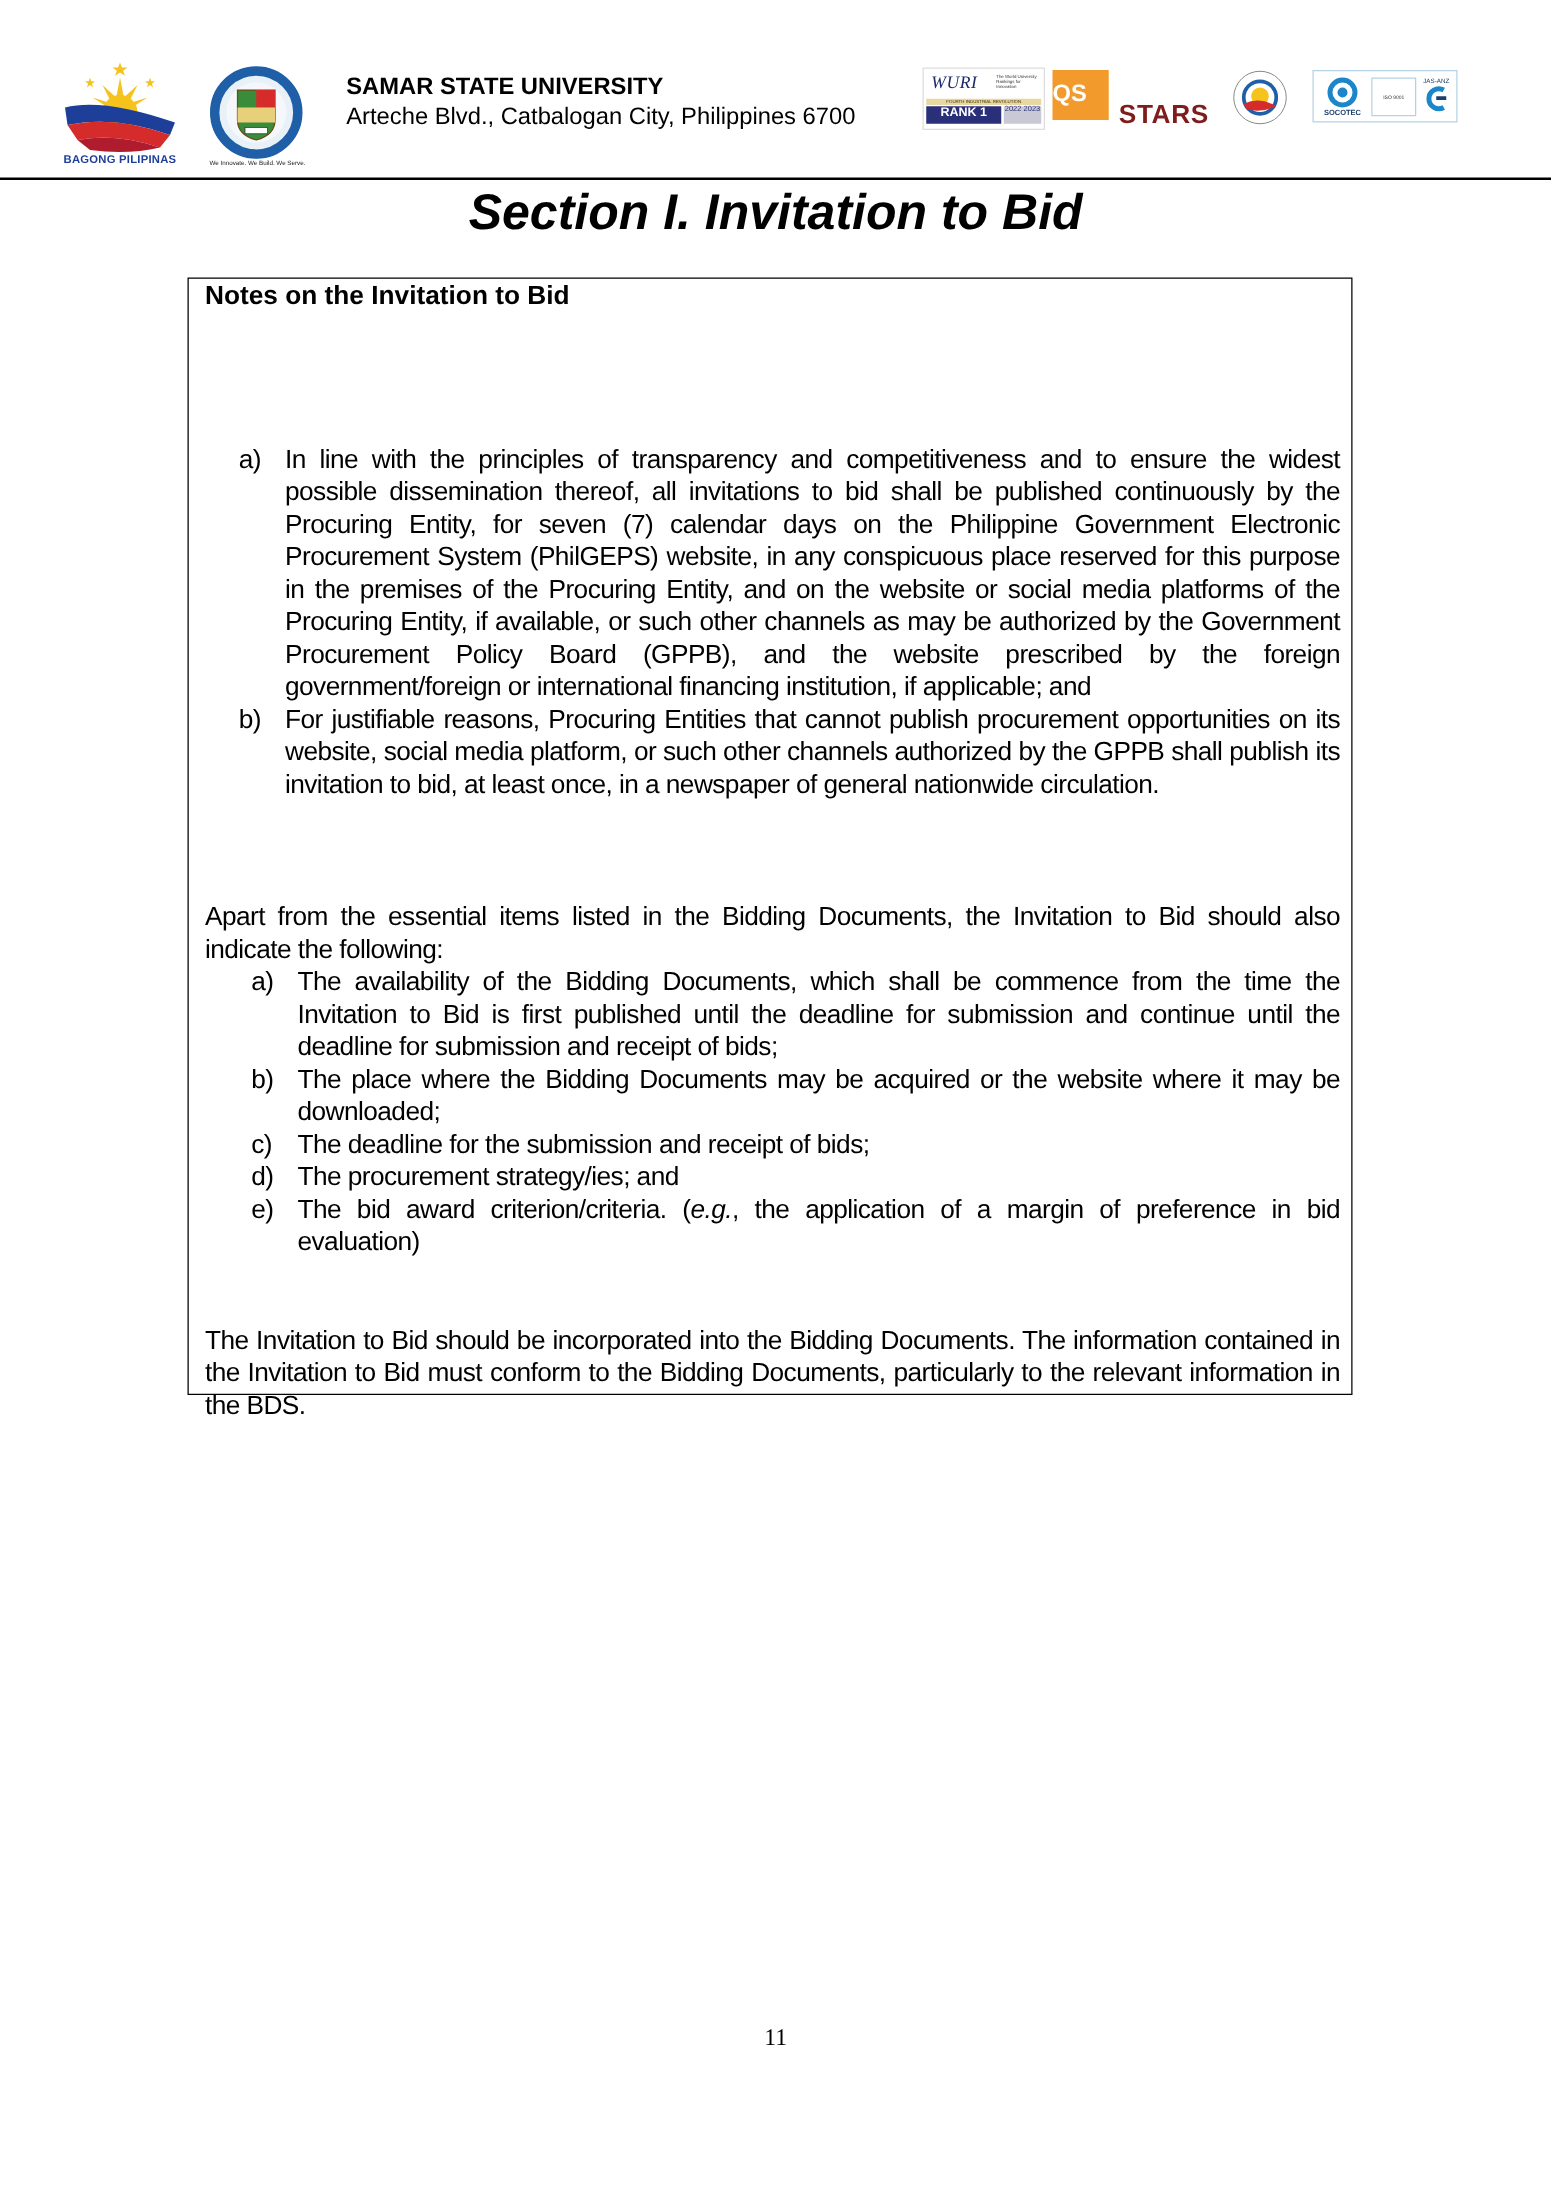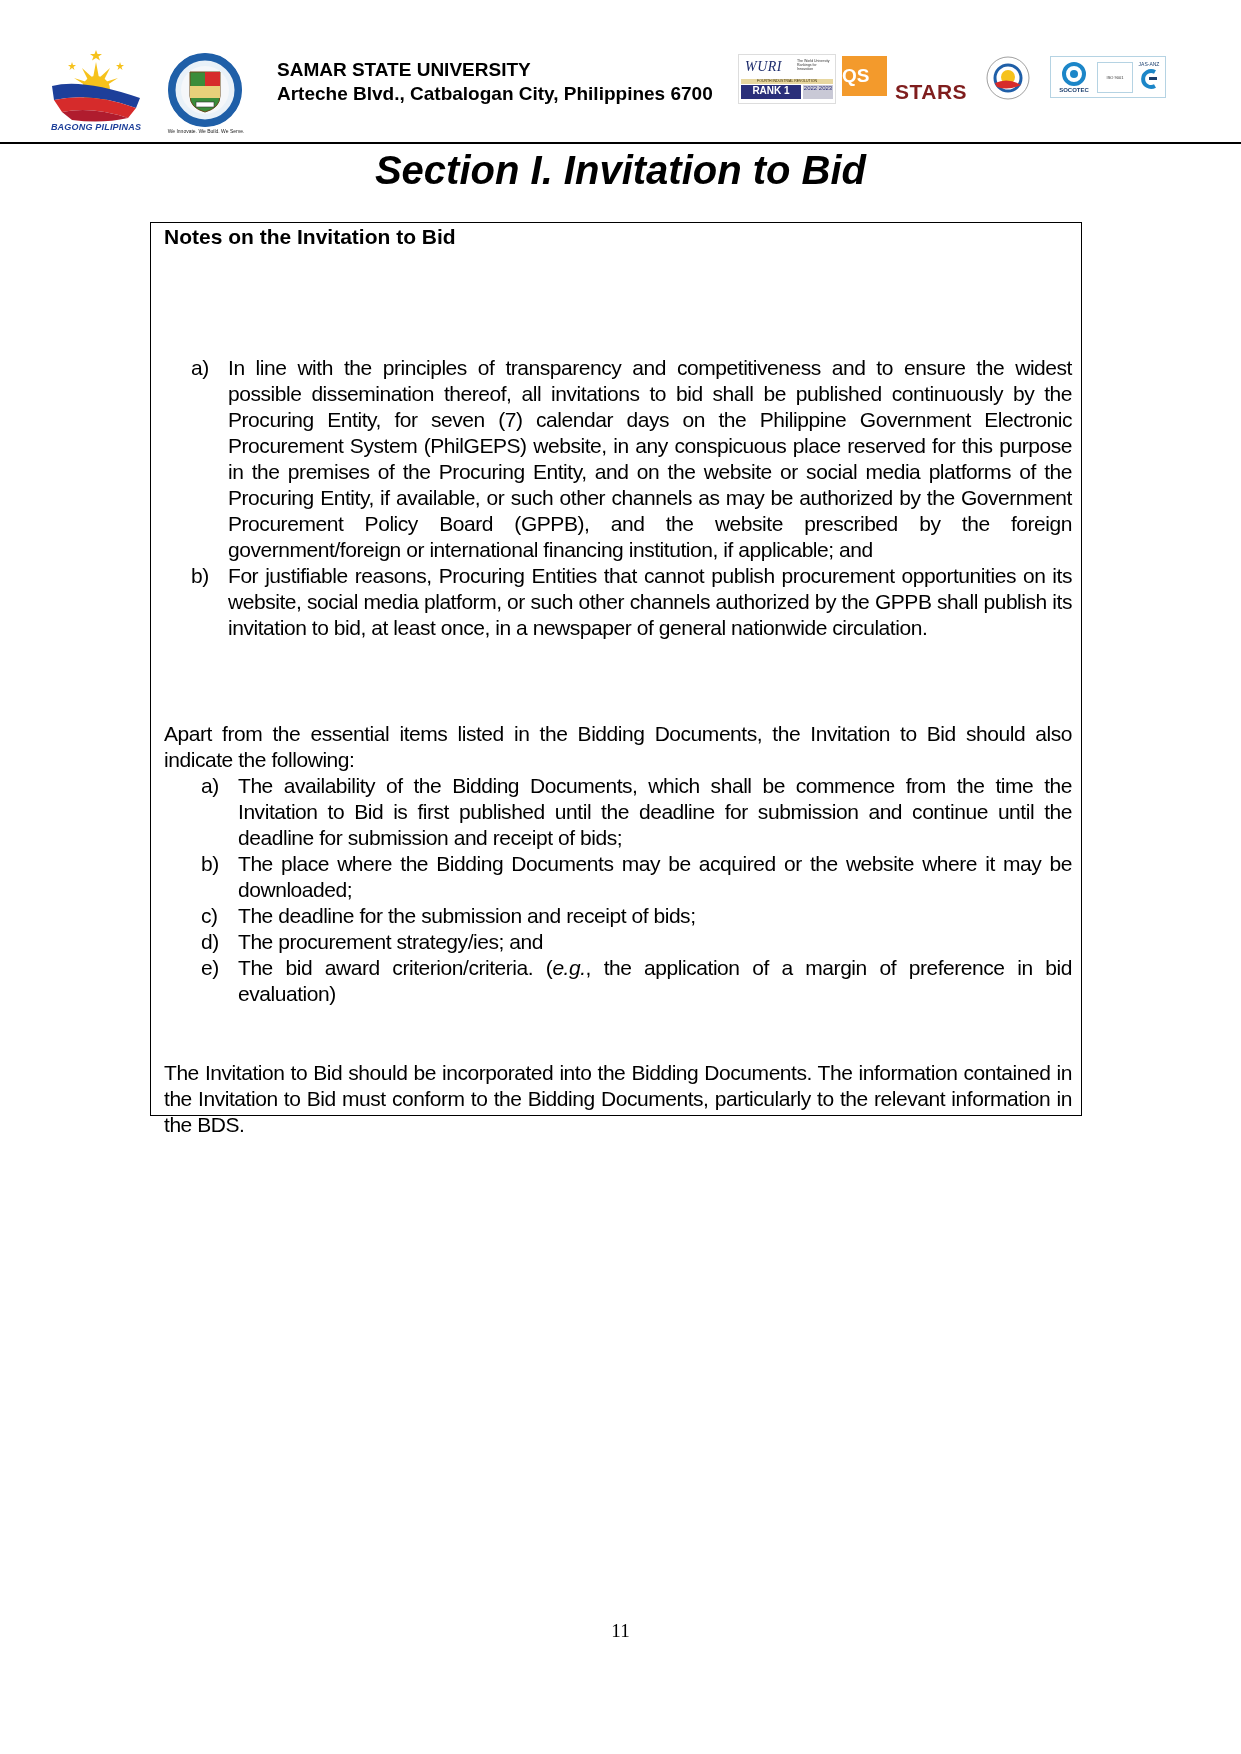--- a/index.html
+++ b/index.html
@@ -2,26 +2,26 @@
 <html><head>
   <meta charset="utf-8">
   <style>
     html, body { margin: 0; padding: 0; background: #ffffff; }
     body { width: 1241px; height: 1754px; position: relative; overflow: hidden; font-family: "Liberation Sans", sans-serif; color: #000; }
 
     .header { position: absolute; left: 0; top: 0; width: 1241px; height: 145px; }
     .header-rule { position: absolute; left: 0; top: 142px; width: 1241px; height: 2px; background: #000; }
 
     .logo-bp { position: absolute; left: 42px; top: 48px; width: 108px; height: 88px; }
-    .logo-bp-text { position: absolute; left: 0; top: 74px; width: 108px; text-align: center; font-size: 9px; font-weight: bold; font-style: italic; color: #1d3f9a; letter-spacing: 0.2px; }
+    .logo-bp-text { position: absolute; left: 0; top: 74px; width: 108px; text-align: center; font-size: 9px; font-weight: bold; color: #1d3f9a; letter-spacing: 0.2px; }
     .logo-ssu { position: absolute; left: 160px; top: 52px; width: 90px; height: 90px; }
     .logo-ssu-tag { position: absolute; left: -2px; top: 76px; width: 96px; text-align: center; font-size: 5px; color: #222; }
 
     .uni-name { position: absolute; left: 277px; top: 59px; font-size: 19px; font-weight: bold; }
-    .uni-addr { position: absolute; left: 277px; top: 83px; font-size: 19px; font-weight: bold; }
+    .uni-addr { position: absolute; left: 277px; top: 83px; font-size: 19px; }
 
     .badge-wuri { position: absolute; left: 738px; top: 54px; width: 96px; height: 48px; border: 1px solid #ddd; background: #fff; }
     .wuri-word { position: absolute; left: 6px; top: 4px; font-family: "Liberation Serif", serif; font-size: 14px; color: #1b2a6b; letter-spacing: 0.5px; font-style: italic; }
     .wuri-side { position: absolute; left: 58px; top: 4px; font-size: 3.5px; line-height: 4px; color: #333; width: 34px; }
     .wuri-band { position: absolute; left: 2px; top: 24px; width: 92px; height: 5px; background: #e7d7a0; font-size: 3.5px; line-height: 5px; text-align: center; color: #3a2a00; }
     .wuri-rank { position: absolute; left: 2px; top: 30px; width: 60px; height: 14px; background: #2a2f7a; color: #fff; font-size: 10px; font-weight: bold; text-align: center; line-height: 12px; }
     .wuri-year { position: absolute; left: 64px; top: 30px; width: 30px; height: 14px; background: #c9c9d6; color: #2a2f7a; font-size: 6px; text-align: center; line-height: 7px; }
 
     .badge-qs { position: absolute; left: 842px; top: 56px; width: 45px; height: 40px; background: #f39a2c; color: #fff; font-weight: bold; font-size: 19px; line-height: 40px; }
     .qs-stars { position: absolute; left: 895px; top: 80px; font-size: 21px; font-weight: bold; color: #7f1d1d; letter-spacing: 0.5px; }

